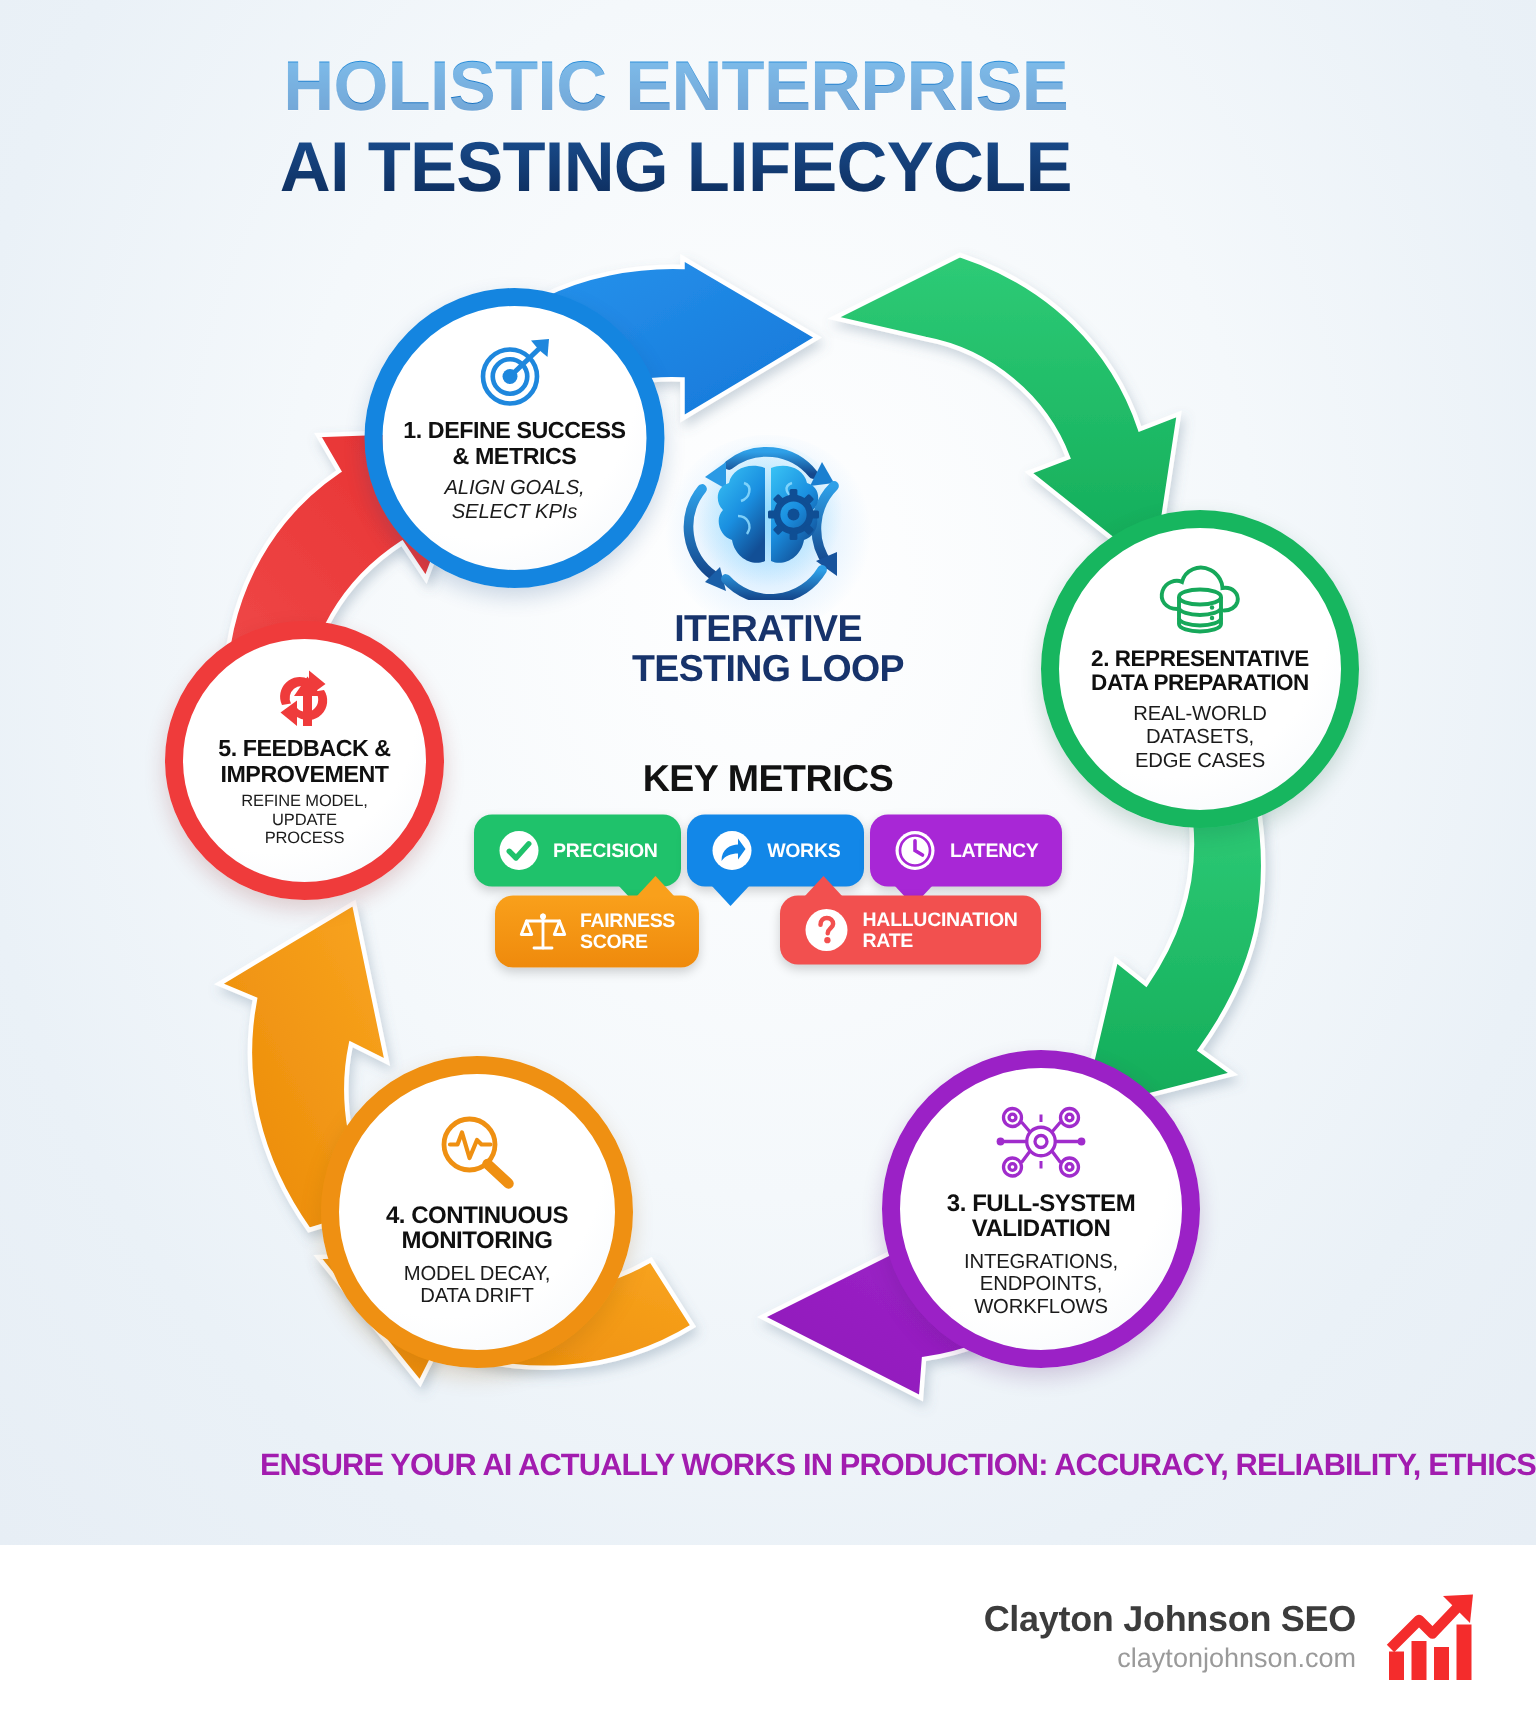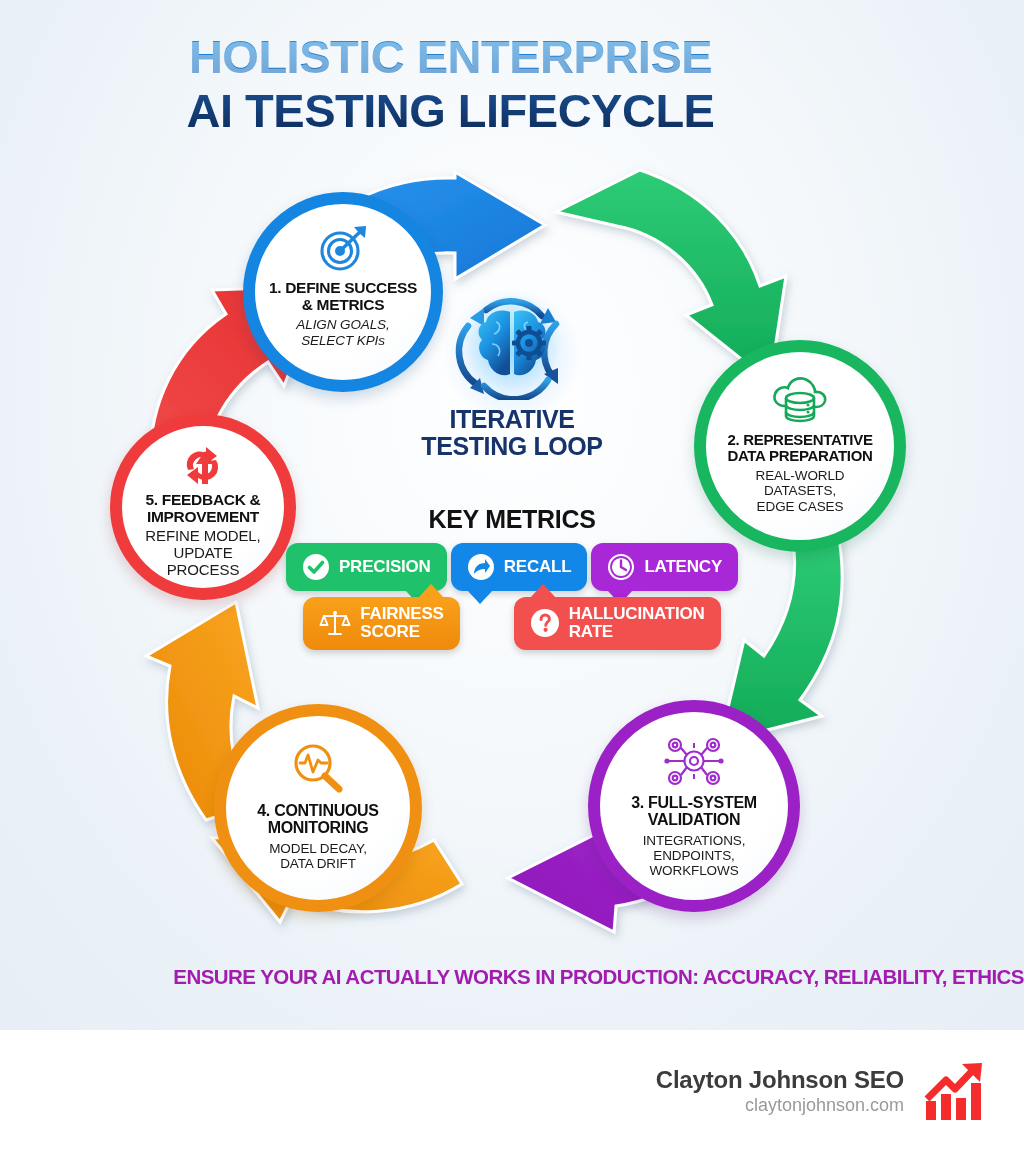--- a/index.html
+++ b/index.html
@@ -87,21 +87,21 @@
     border:12px solid #ef9012;padding-top:24px;
     box-shadow:0 6px 14px rgba(140,85,10,0.20);}
   #node4 .ttl{font-size:16px;margin-top:8px;}
   #node4 .sub{font-size:13.5px;margin-top:4px;}
 
   
   #node5{left:110px;top:414px;width:186px;height:186px;
     border:12px solid #ef3b3b;padding-top:16px;
     box-shadow:0 6px 14px rgba(140,30,30,0.20);}
   #node5 .ttl{font-size:15.5px;margin-top:4px;}
-  #node5 .sub{font-size:15px;margin-top:3px;}
+  #node5 .sub{font-size:11px;margin-top:3px;}
 
   
   .hub{position:absolute;left:392px;top:296px;width:240px;text-align:center;z-index:6;}
   .hub .glow{
     position:absolute;left:50px;top:-6px;width:140px;height:130px;
     background:radial-gradient(circle,rgba(130,200,255,0.55) 0%,rgba(170,215,255,0.22) 48%,rgba(255,255,255,0) 72%);
     border-radius:50%;
   }
   .hub .hubico{position:relative;line-height:0;}
   .hub .hubtext{
@@ -116,21 +116,21 @@
   }
   .chips{position:absolute;left:0;top:543px;width:1024px;z-index:7;}
   .chiprow{display:flex;justify-content:center;align-items:flex-start;}
   .chiprow.r2{margin-top:6px;gap:28px;}
   .chip{
     position:relative;display:flex;align-items:center;gap:9px;
     border-radius:12px;color:#ffffff;font-weight:bold;
     box-shadow:0 3px 7px rgba(0,0,0,0.18);
     box-sizing:border-box;
   }
-  .chip .lbl{font-size:17px;line-height:1.08;letter-spacing:-0.2px;}
+  .chip .lbl{font-size:13px;line-height:1.08;letter-spacing:-0.2px;}
   .chip .cico{flex:0 0 auto;line-height:0;}
   .chip::after{
     content:"";position:absolute;bottom:-13px;width:0;height:0;
     border-left:13px solid transparent;border-right:13px solid transparent;
   }
   .chip.tail-r::after{right:16px;}
   .chip.tail-l::after{left:16px;}
   .chip.tail-up::after{bottom:auto;top:-13px;}
 
   #chip-precision{background:#1fc26b;padding:10px 16px;margin-right:4px;}
@@ -439,21 +439,21 @@
         <span class="lbl">PRECISION</span>
       </div>
 
       <div class="chip tail-l" id="chip-recall">
         <span class="cico">
           <svg width="28" height="28" viewBox="0 0 28 28">
             <circle cx="14" cy="14" r="13" fill="#ffffff"></circle>
             <path d="M7,21 C7,13 13,10 18,10 L18,6 L23,13 L18,20 L18,16 C13.5,16 9.5,17.5 7,21 Z" fill="#1287e8"></path>
           </svg>
         </span>
-        <span class="lbl">RECALL</span>
+        <span class="lbl">WORKS</span>
       </div>
 
       <div class="chip tail-l" id="chip-latency">
         <span class="cico">
           <svg width="28" height="28" viewBox="0 0 28 28">
             <circle cx="14" cy="14" r="13" fill="#ffffff"></circle>
             <circle cx="14" cy="14" r="10" fill="none" stroke="#a827d6" stroke-width="1.8"></circle>
             <path d="M14,7.5 L14,14 L19,17" fill="none" stroke="#a827d6" stroke-width="2.4" stroke-linecap="round"></path>
           </svg>
         </span>

